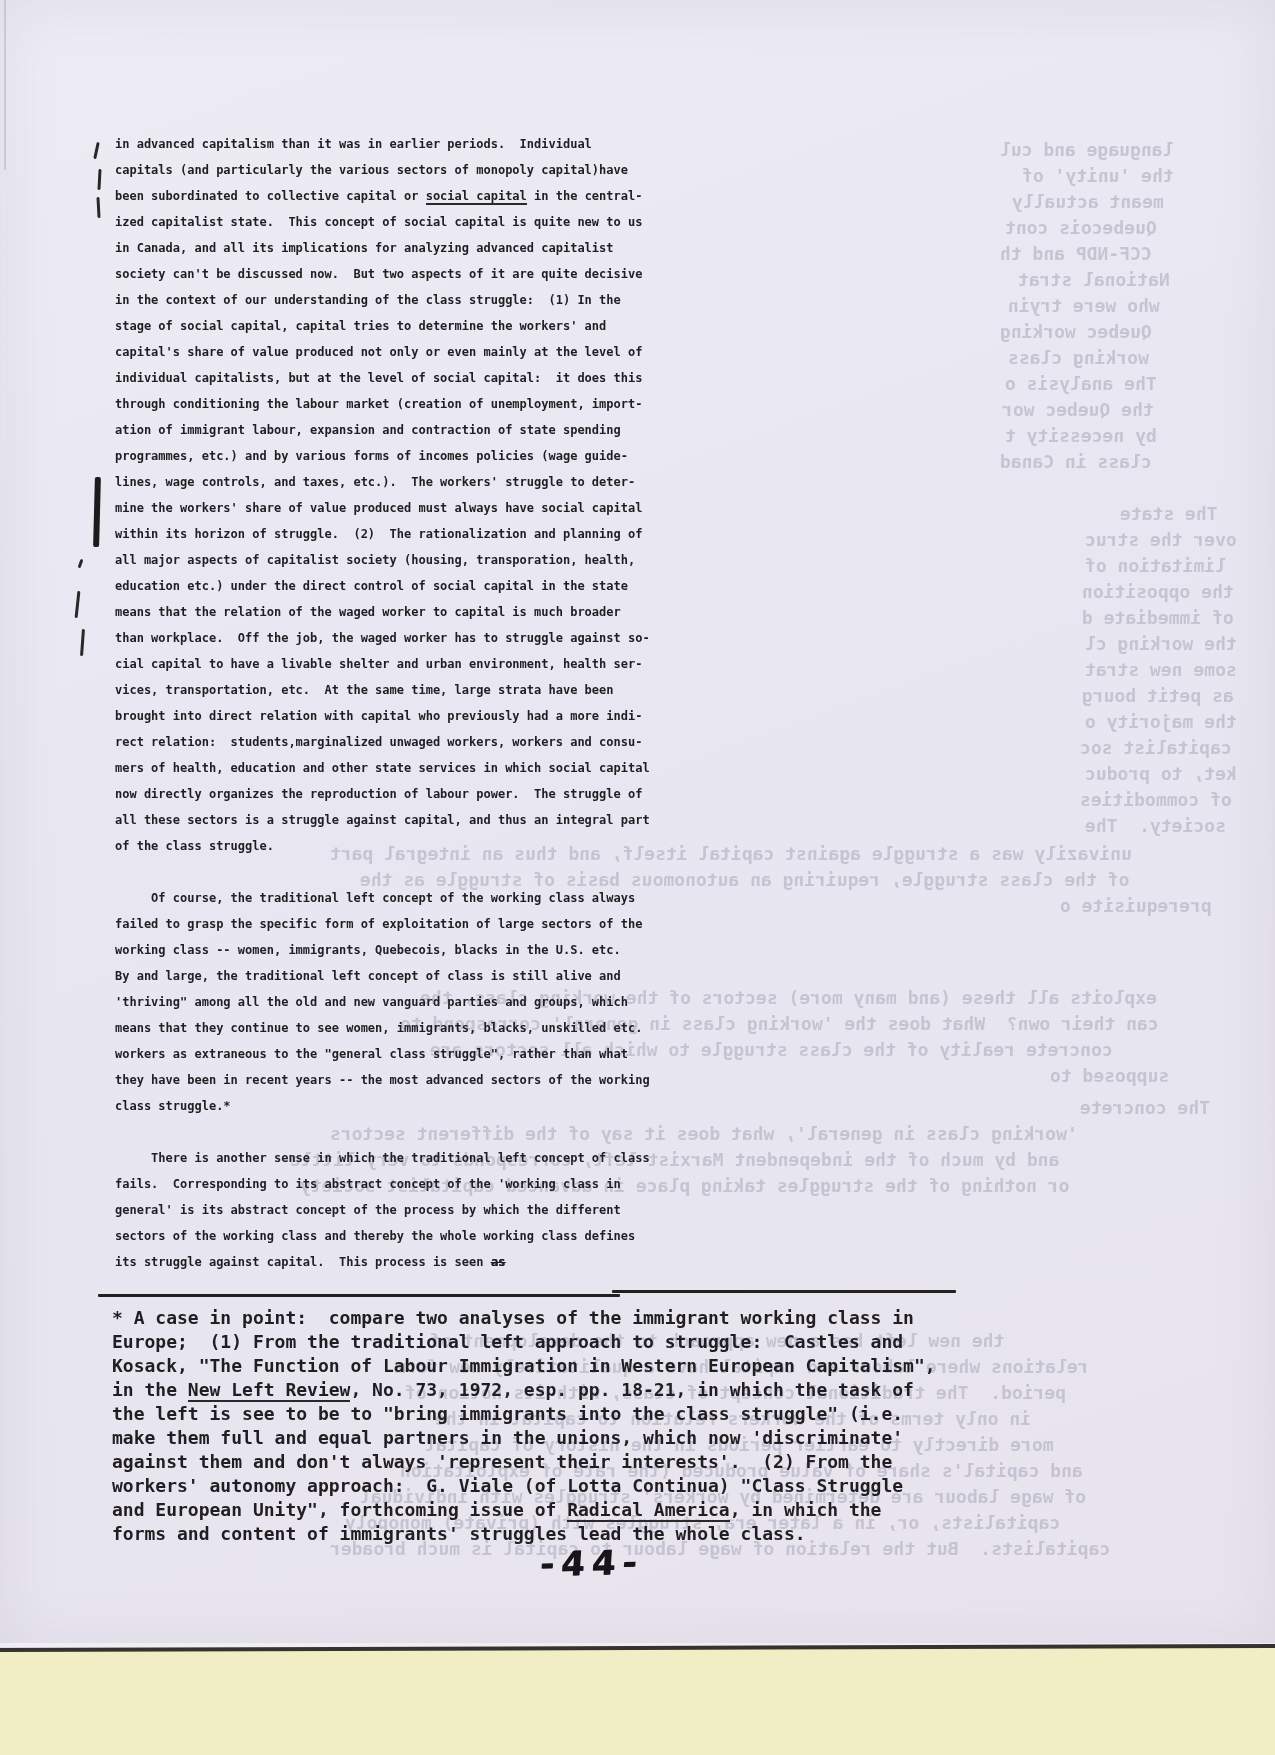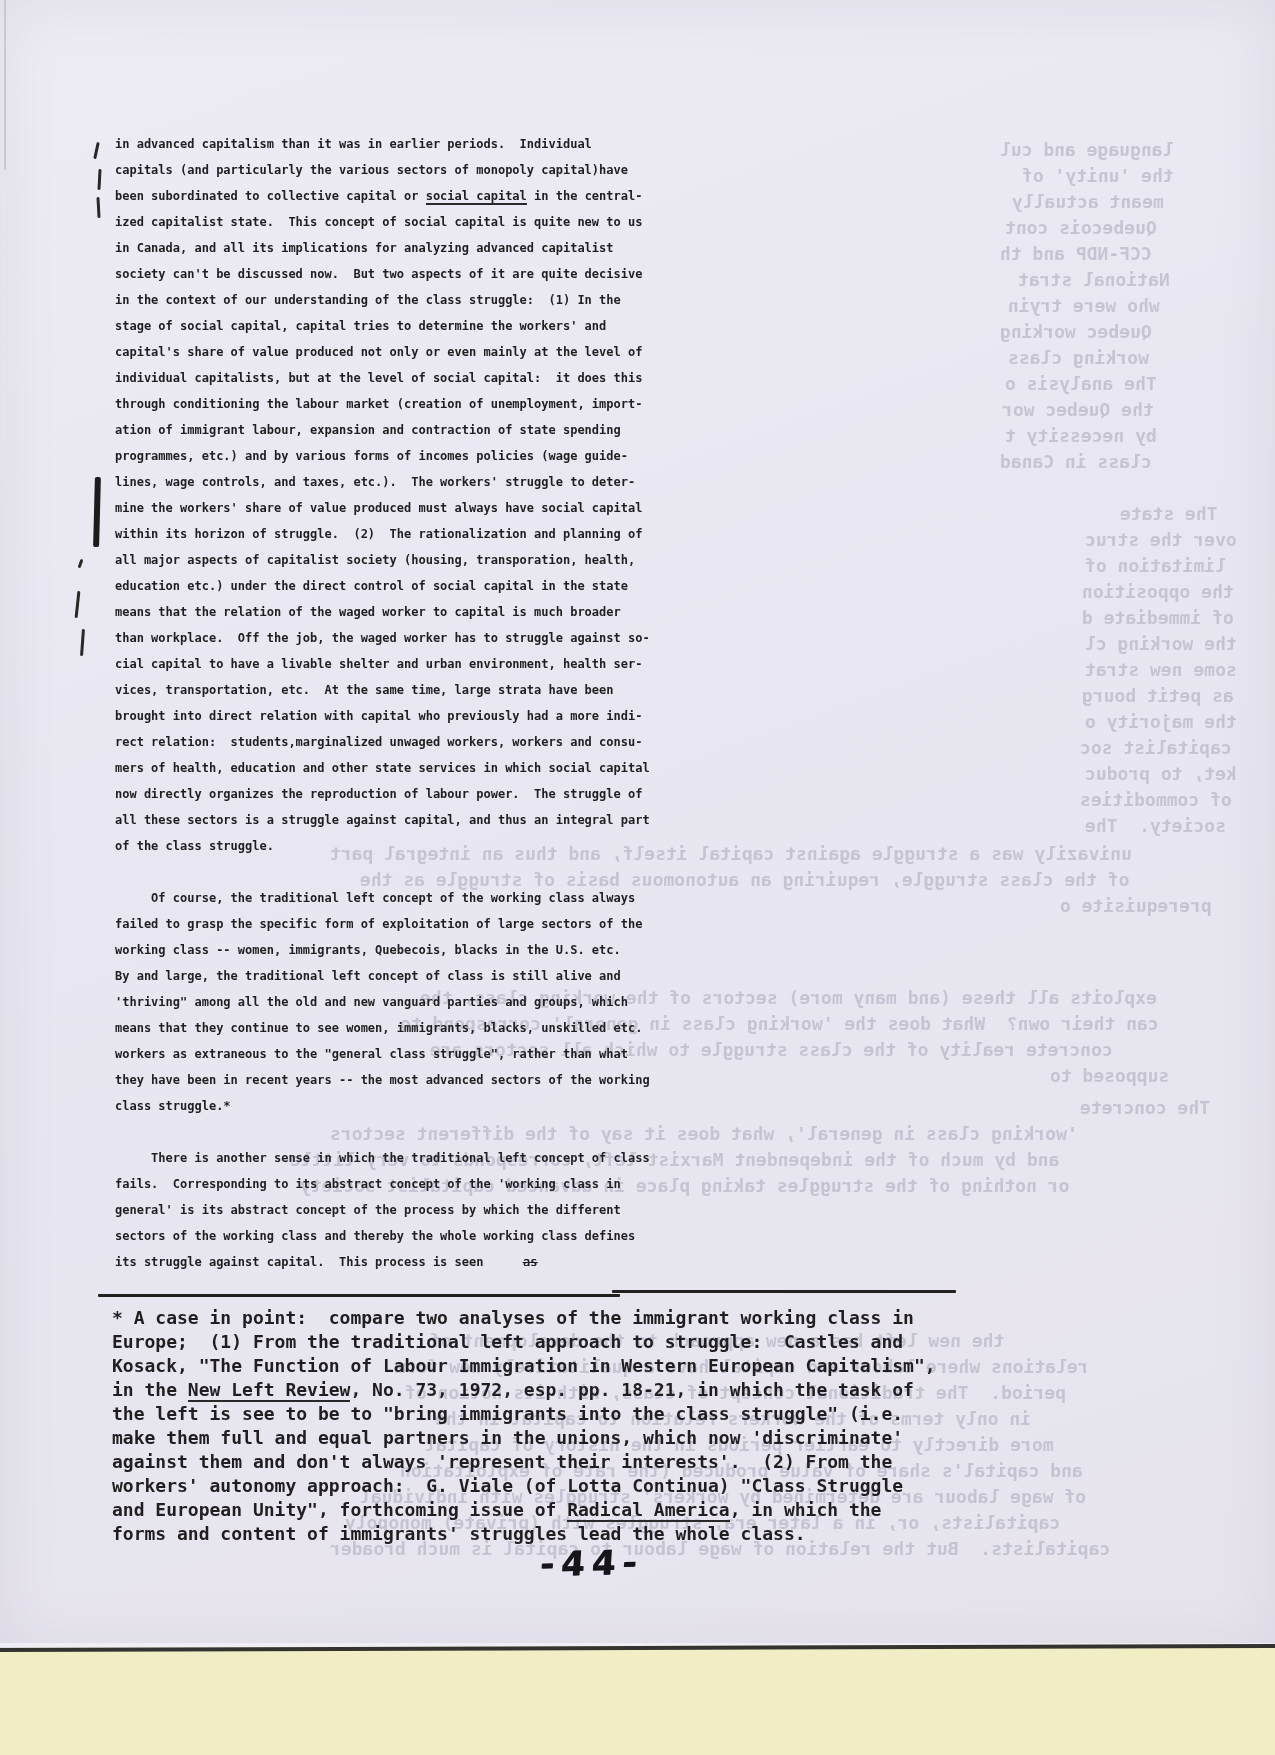--- a/index.html
+++ b/index.html
@@ -29,21 +29,21 @@
   
   .text-main{
     position:absolute;left:115px;top:131px;
     font-size:12px;line-height:26px;font-weight:bold;
     color:#201e20;white-space:pre;
   }
   .para{margin:0 0 26px 0;}
   .para:last-child{margin-bottom:0;}
   .tline{height:26px;}
   .u{border-bottom:2.5px solid #2a282a;}
-  .b{font-weight:normal;text-shadow:.6px 0 0 #201e20;margin-left:32px;}
+  .b{font-weight:bold;text-shadow:.6px 0 0 #201e20;}
   .strike{text-decoration:line-through;}
   
   .fnsep-a{position:absolute;left:98px;top:1294px;width:522px;height:3px;background:#23211f;border-radius:1px;}
   .fnsep-b{position:absolute;left:612px;top:1290px;width:344px;height:3px;background:#23211f;border-radius:1px;}
   .footnote{
     position:absolute;left:112px;top:1306px;
     font-size:18px;line-height:24px;font-weight:bold;
     color:#201e20;white-space:pre;
   }
   .footnote .tline{height:24px;}

